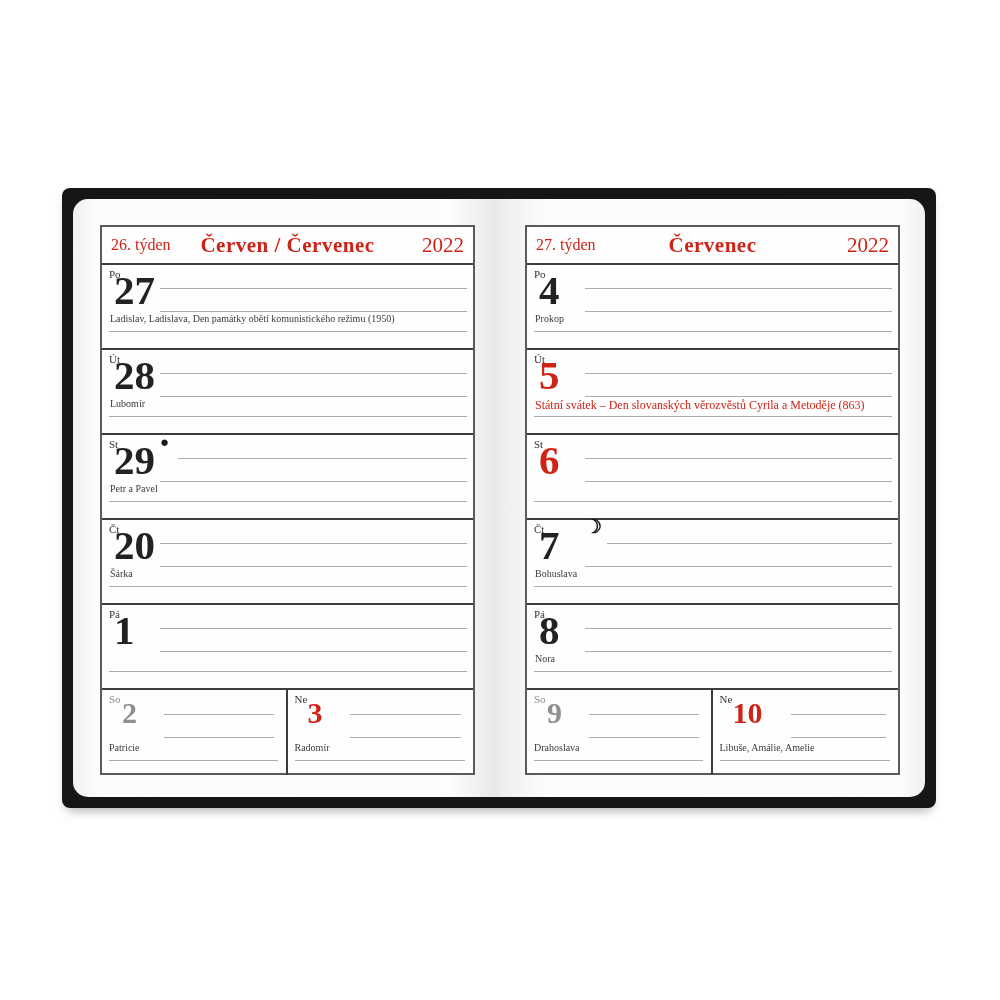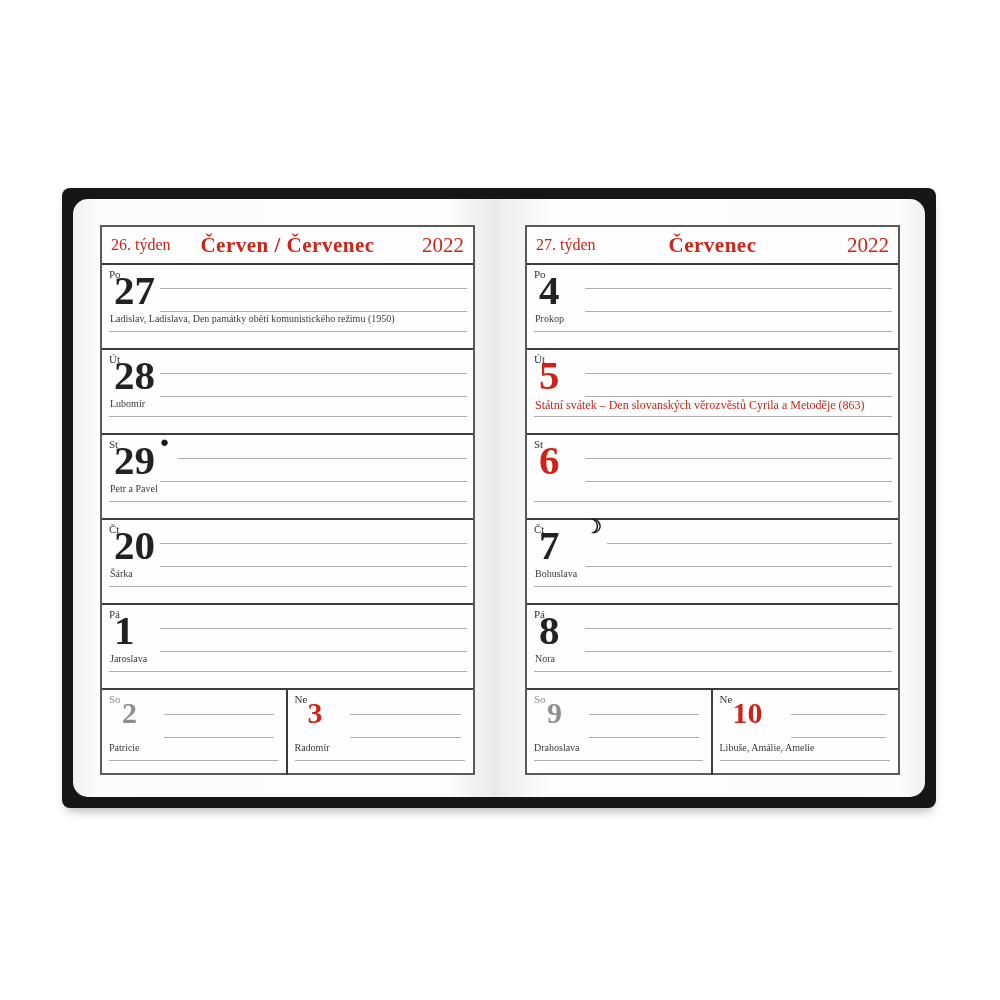--- a/index.html
+++ b/index.html
@@ -96,21 +96,20 @@
           <span class="rule r2"></span>
           <span class="names">Šárka</span>
           <span class="rule r3"></span>
         </div>
 
         <div class="day-row">
           <span class="dow">Pá</span>
           <span class="num">1</span>
           <span class="rule r1"></span>
           <span class="rule r2"></span>
-          <span class="names">Jaroslava</span>
           <span class="rule r3"></span>
         </div>
 
         <div class="we-row">
           <div class="we-cell sat">
             <span class="dow gray">So</span>
             <span class="num gray">2</span>
             <span class="rule r1"></span>
             <span class="rule r2"></span>
             <span class="names">Patricie</span>

